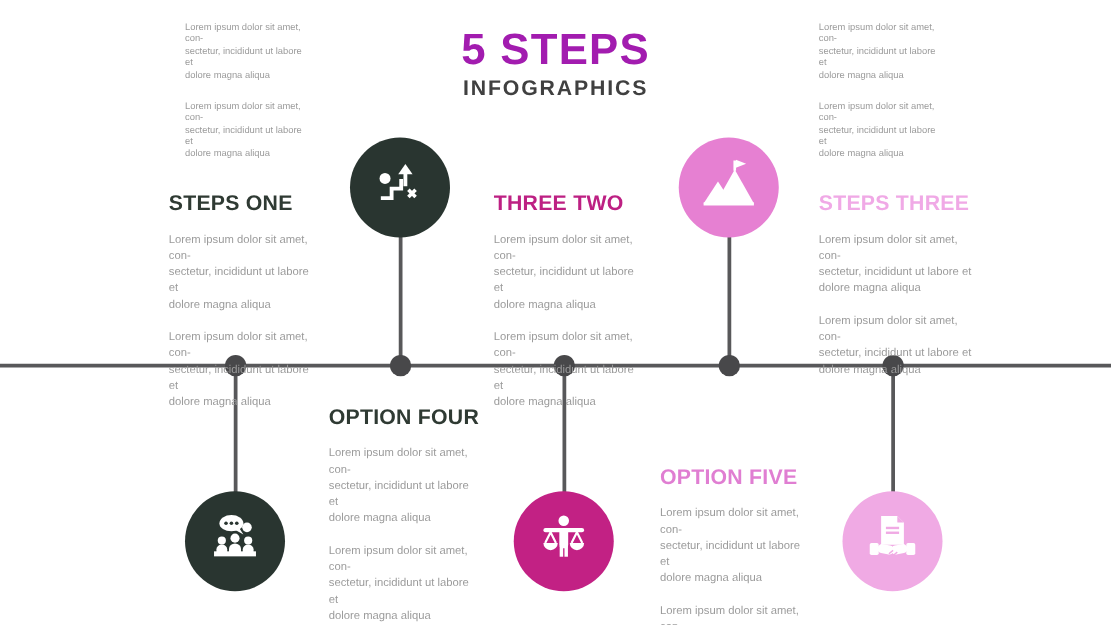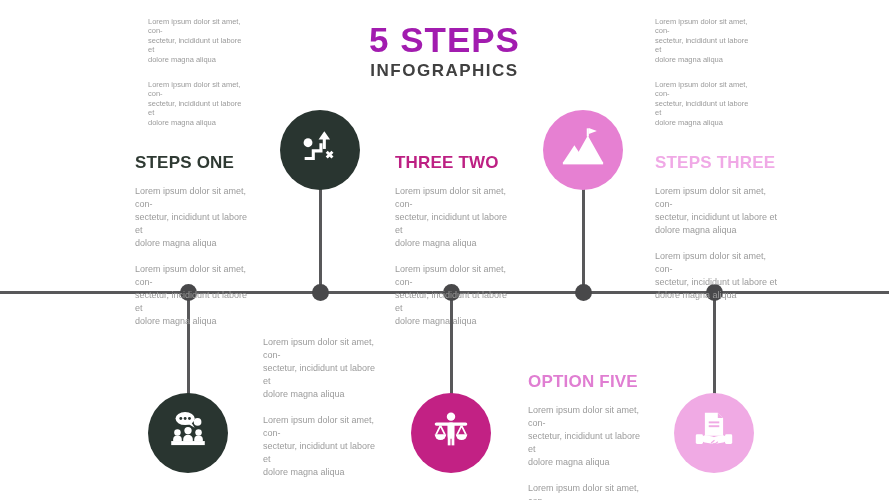--- a/index.html
+++ b/index.html
@@ -200,20 +200,21 @@
     <h2 class="hc-light">STEPS THREE</h2>
     <p>Lorem ipsum dolor sit amet, con-
 sectetur, incididunt ut labore et
 dolore magna aliqua</p>
     <p>Lorem ipsum dolor sit amet, con-
 sectetur, incididunt ut labore et
 dolore magna aliqua</p>
   </div>
 
   <div class="step b-four">
+    <h2 class="hc-dark">OPTION FOUR</h2>
     <p>Lorem ipsum dolor sit amet, con-
 sectetur, incididunt ut labore et
 dolore magna aliqua</p>
     <p>Lorem ipsum dolor sit amet, con-
 sectetur, incididunt ut labore et
 dolore magna aliqua</p>
   </div>
 
   <div class="step b-five">
     <h2 class="hc-pink">OPTION FIVE</h2>

